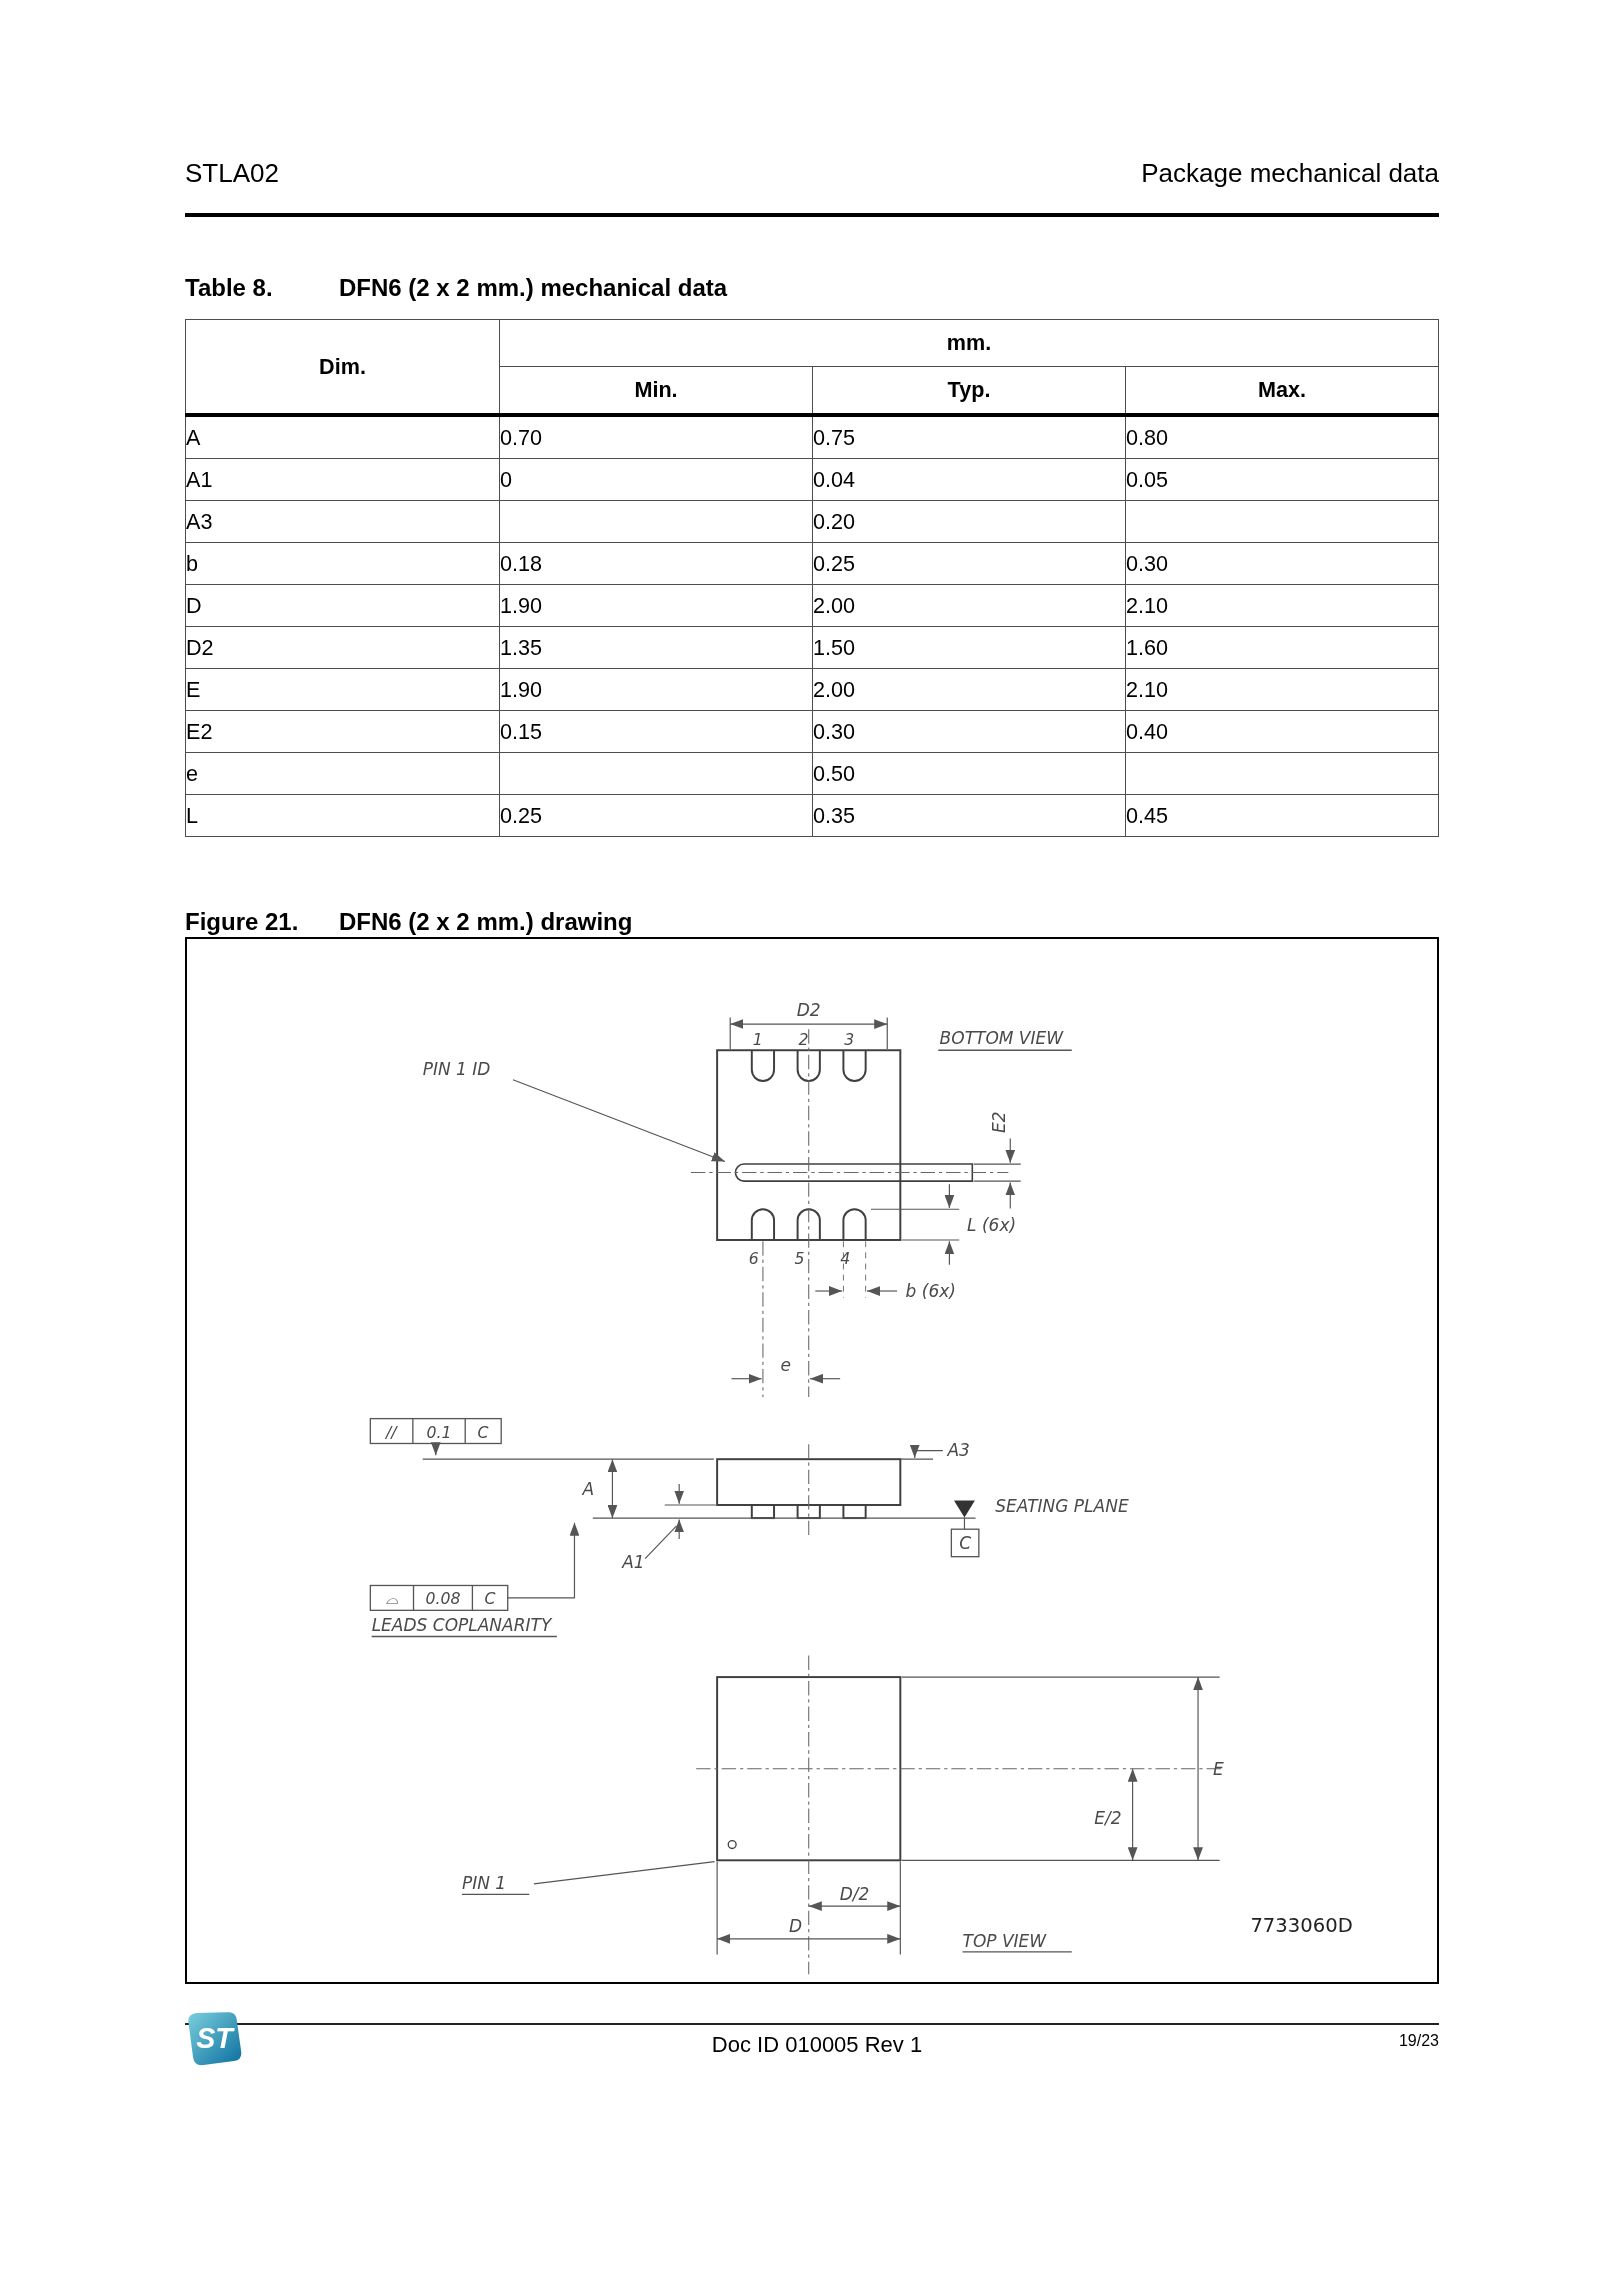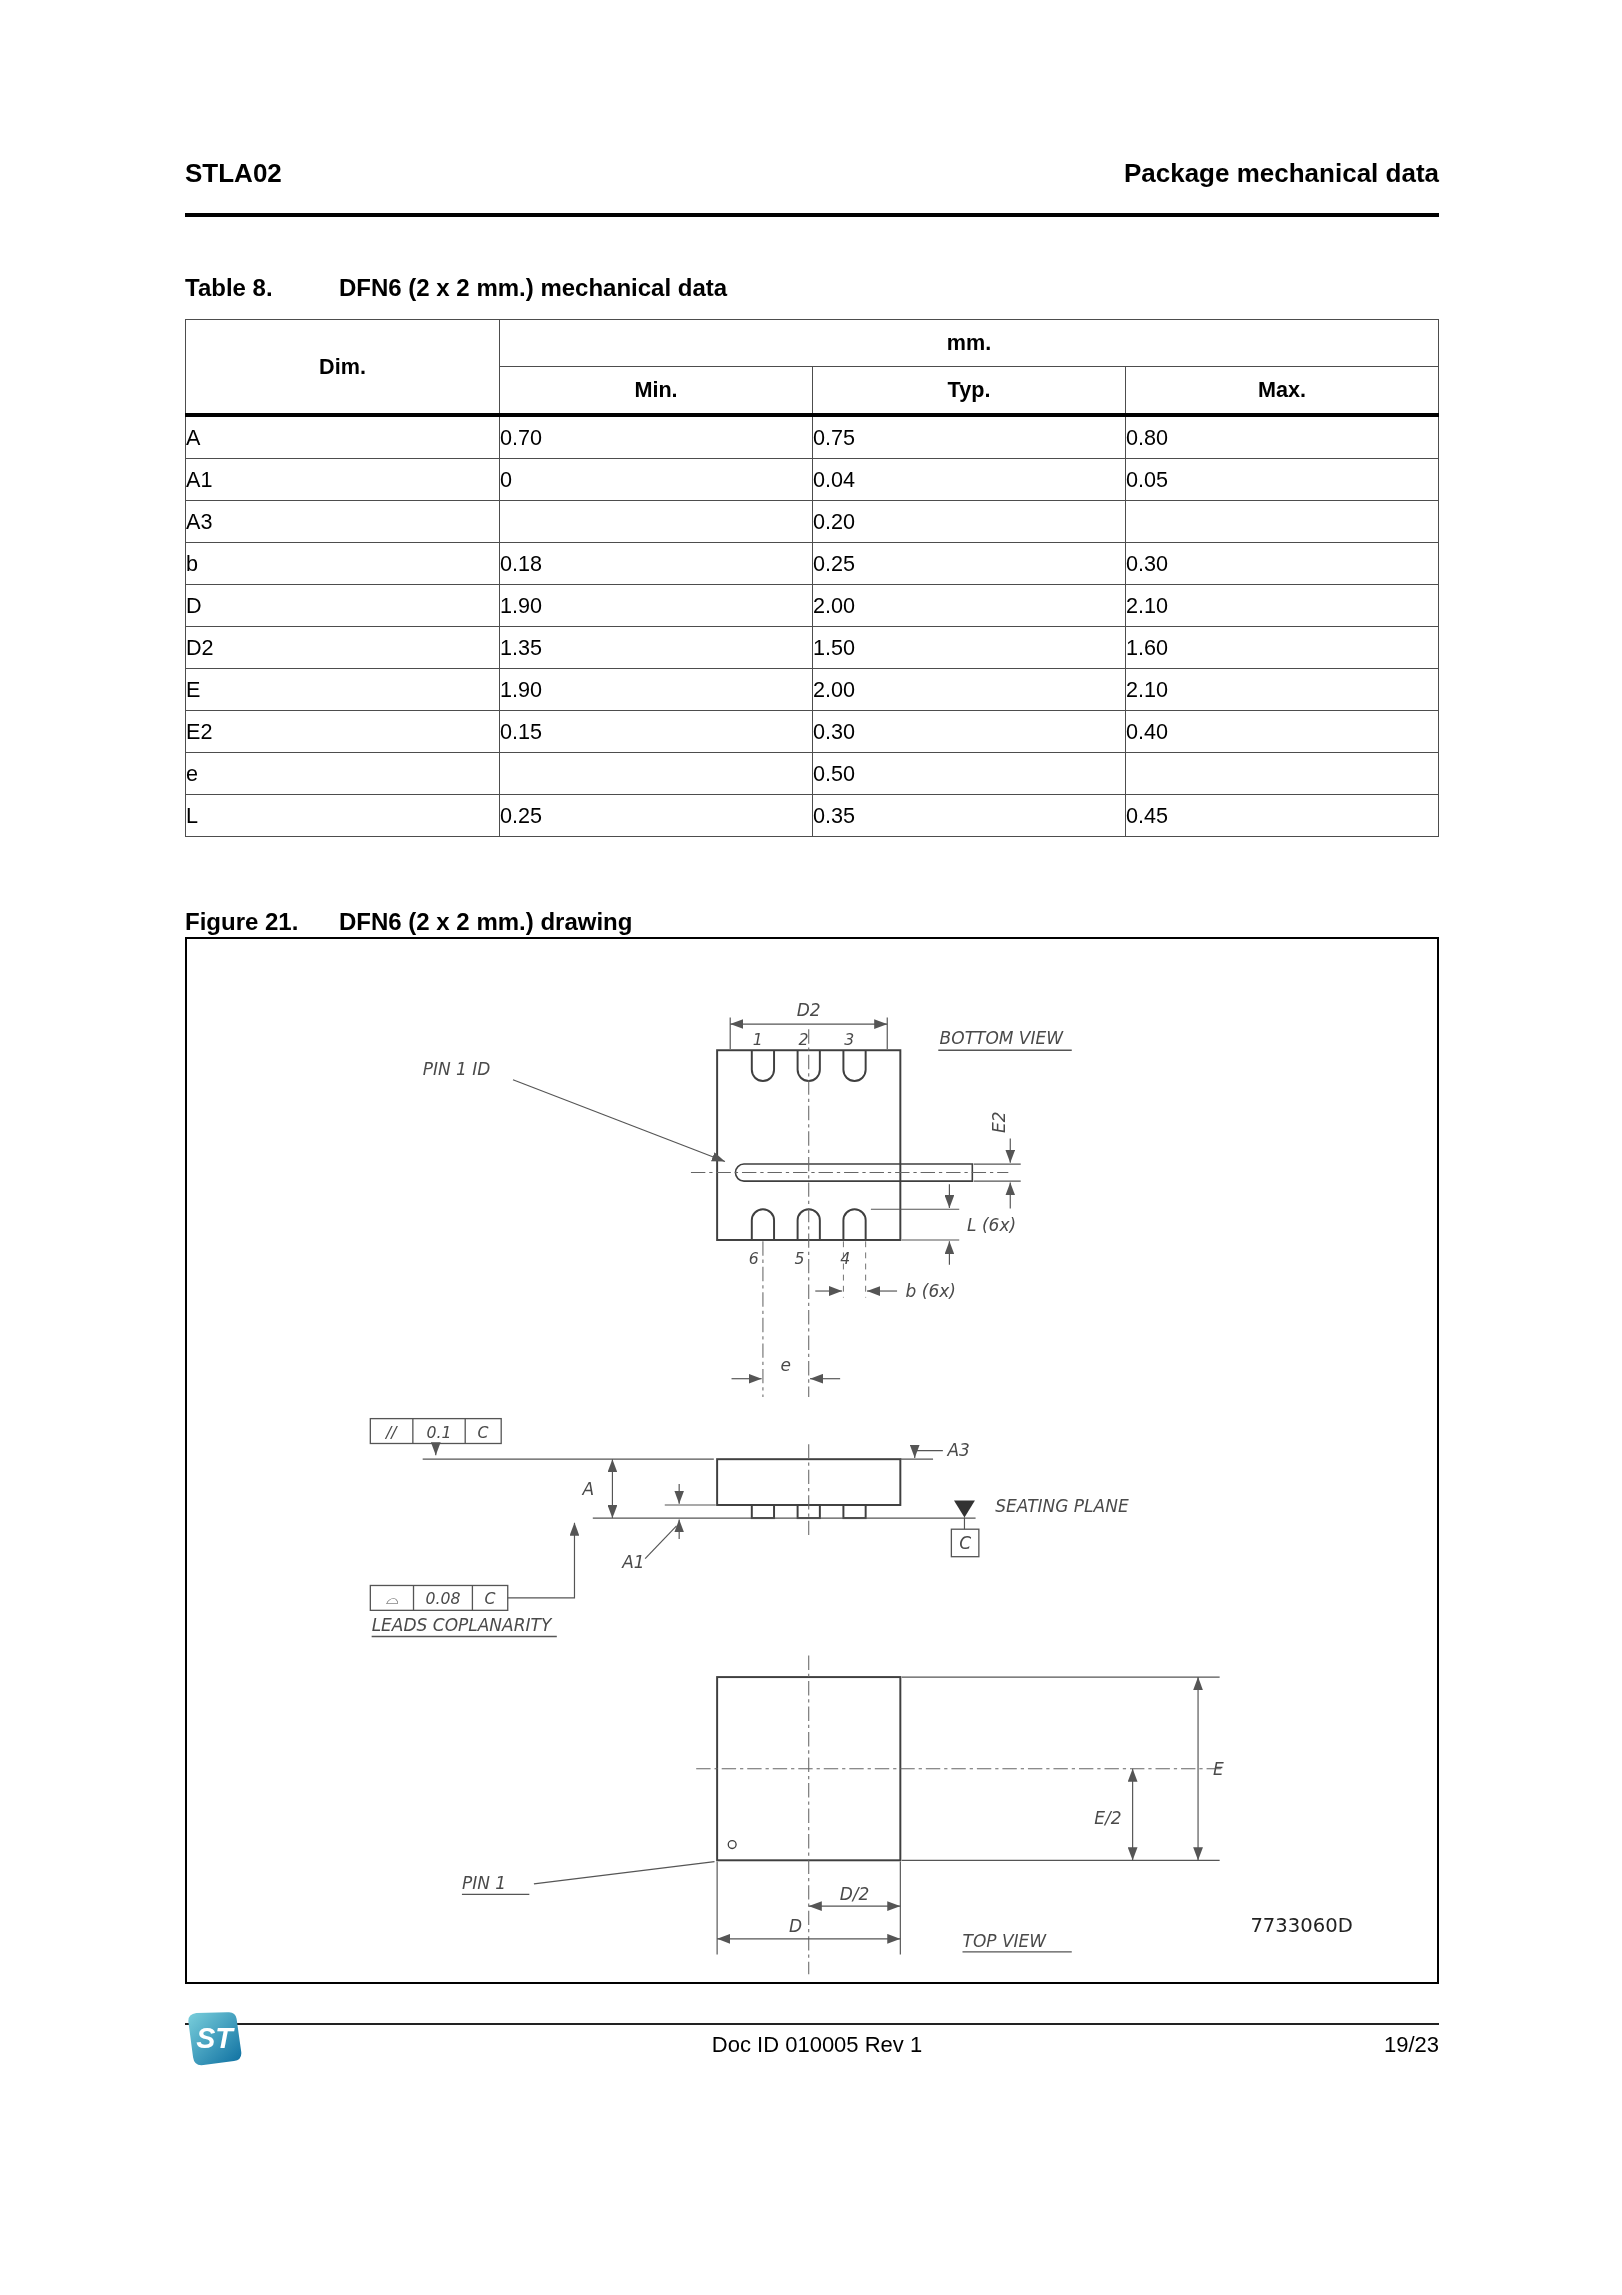--- a/index.html
+++ b/index.html
@@ -5,21 +5,21 @@
   html,body { margin:0; padding:0; background:#e8e8e8; }
   .page {
     position:relative; width:1622px; height:2295px; background:#ffffff;
     margin:0 auto; overflow:hidden;
     font-family:"Liberation Sans", sans-serif; color:#000;
   }
   .abs { position:absolute; }
 
   
   .doc-header { left:185px; top:158px; width:1254px; display:flex; justify-content:space-between;
-                font-size:26px; font-weight:bold;gap:15px; }
+                font-size:26px; font-weight:normal;gap:15px; }
   .header-rule { left:185px; top:213px; width:1254px; height:3.9px; background:#000; }
 
   
   .sect-title { font-size:24px; font-weight:bold; }
   .sect-title .lbl { display:inline-block; min-width:154px; }
 
   
   .mech-table { left:185px; top:319px; width:1254px; border-collapse:collapse; table-layout:fixed;
                 font-size:21.6px; }
   .mech-table th, .mech-table td { border:1.3px solid #4d4d4d; vertical-align:middle; padding:0; }
@@ -32,21 +32,21 @@
   .figure-box svg { display:block; }
 
   
   .dtx { font-family:"DejaVu Sans", sans-serif; font-style:italic; font-size:26px; fill:#4a4a4a; }
   .dtx-s { font-family:"DejaVu Sans", sans-serif; font-style:italic; font-size:24px; fill:#4a4a4a; }
   .dtx-n { font-family:"DejaVu Sans", sans-serif; font-style:normal; font-size:30px; fill:#222; }
 
   
   .footer-rule { left:185px; top:2023px; width:1254px; height:2px; background:#222; }
   .footer-center { left:190px; top:2032px; width:1254px; text-align:center; font-size:22px; }
-  .footer-right  { left:185px; top:2032px; width:1254px; text-align:right;  font-size:22px; }
+  .footer-right  { left:185px; top:2032px; width:1254px; text-align:right;  font-size:16px; }
   .logo-wrap { left:182px; top:1983px; width:65px; height:68px;margin-top:22px; }
 </style>
 </head>
 <body>
 
 <div class="page">
 
   <div class="abs doc-header">
     <span>STLA02</span>
     <span>Package mechanical data</span>

